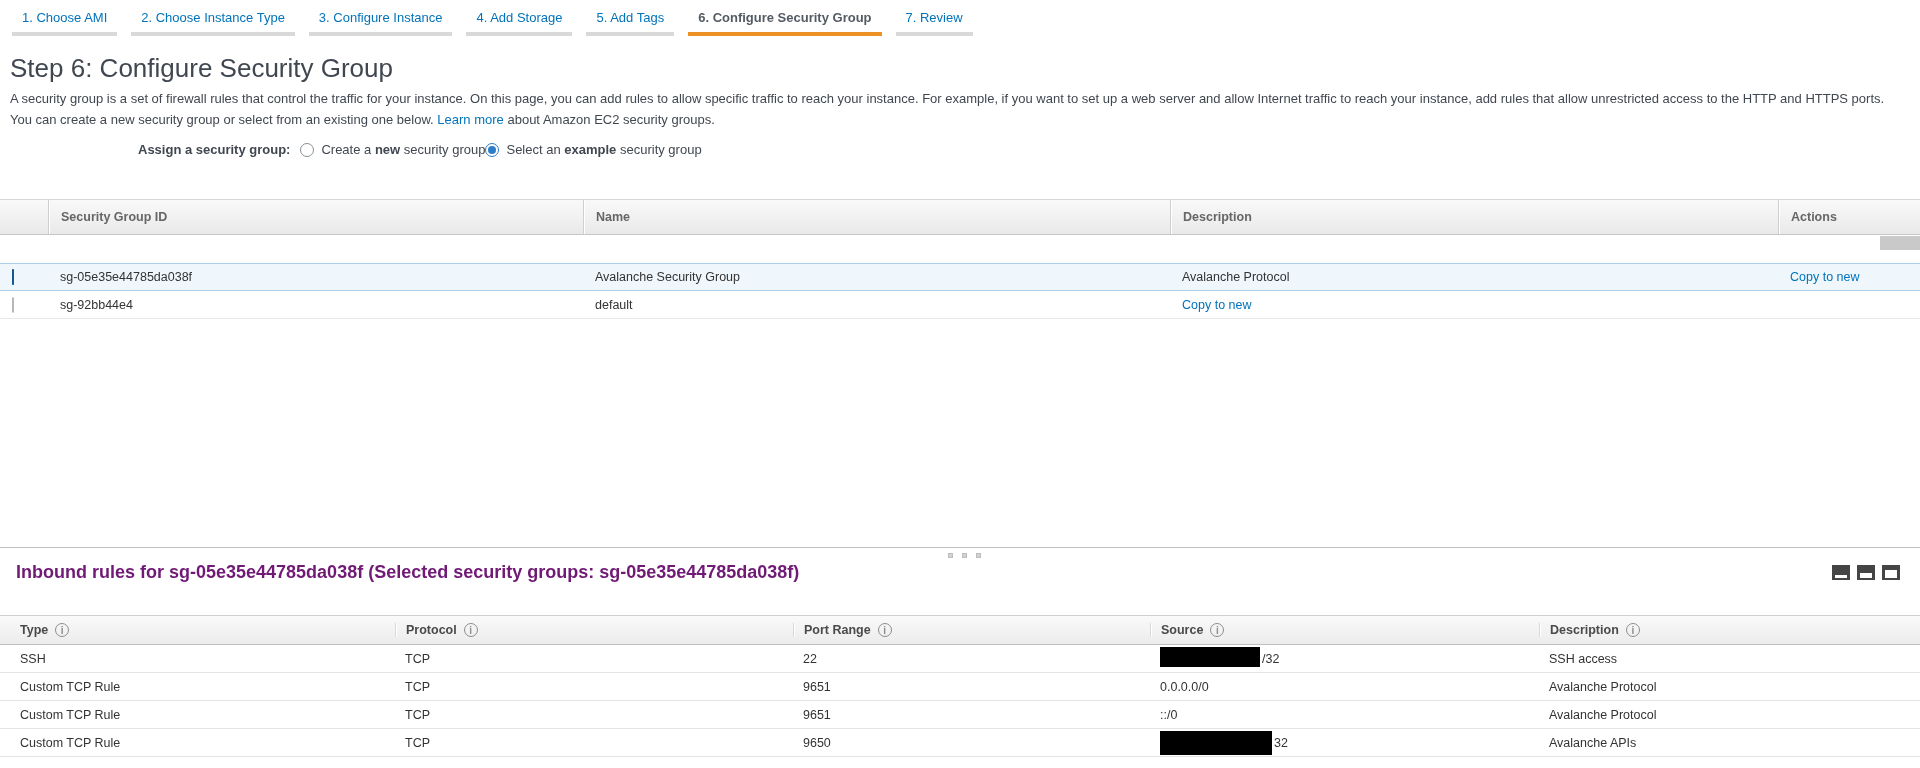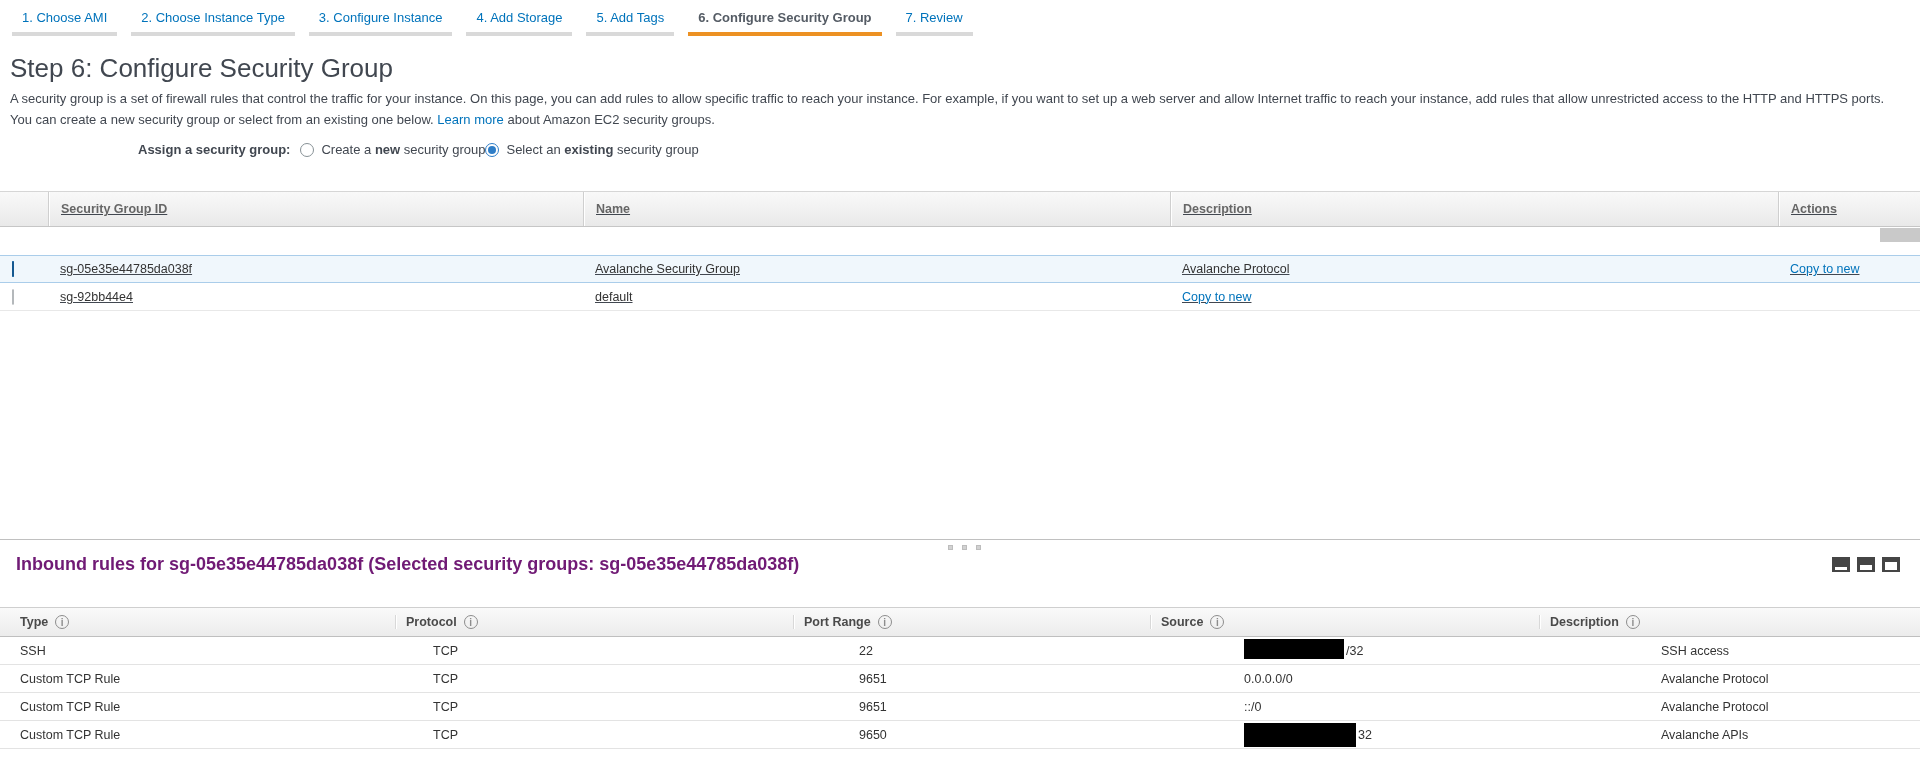--- a/index.html
+++ b/index.html
@@ -19,21 +19,21 @@
   
   .assign-row { display: flex; margin: 8px 0 0 138px; }
   .assign-label { font-weight: bold; margin-right: 10px; line-height: 23px; }
   .radio-options { display: flex; }
   .radio-line { display: flex; align-items: center; gap: 7px; height: 23px; cursor: pointer; }
   .radio { width: 14px; height: 14px; border: 1px solid #879196; border-radius: 50%; background: #fff; position: relative; flex: 0 0 auto; }
   .radio.checked { border-color: #2e7dc7; }
   .radio.checked::after { content: ''; position: absolute; left: 2px; top: 2px; width: 8px; height: 8px; border-radius: 50%; background: #2e7dc7; }
 
   
-  .sg-table { margin-top: 30px; position: relative; text-decoration: underline; }
+  .sg-table { margin-top: 38px; position: relative; }
   .sg-header { height: 36px; display: flex; align-items: stretch;
     background: linear-gradient(#f9f9f9, #e9e9e9);
     border-top: 1px solid #d6d6d6; border-bottom: 1px solid #c6c6c6;
     font-weight: bold; color: #666; font-size: 12.5px; }
   .sg-header .hcell { display: flex; align-items: center; padding-left: 12px; }
   .sg-header .hcell + .hcell { border-left: 1px solid #cfcfcf; box-shadow: inset 1px 0 0 #fff; }
   .col-check { width: 48px; }
   .col-id { width: 535px; }
   .col-name { width: 587px; }
   .col-desc { width: 608px; }
@@ -70,21 +70,21 @@
     font-weight: bold; color: #4a4a4a; font-size: 12.5px; }
   .rules-header .hcell { display: flex; align-items: center; gap: 7px; padding-left: 10px; }
   .rules-header .hcell:first-child { padding-left: 20px; }
   .rules-header .hcell + .hcell { border-left: 1px solid #d8d8d8; box-shadow: inset 1px 0 0 #fff; }
   .rcol-type { width: 395px; }
   .rcol-proto { width: 398px; }
   .rcol-port { width: 357px; }
   .rcol-source { width: 389px; }
   .rcol-descr { flex: 1; }
   .info-icon { width: 14px; height: 14px; border: 1px solid #8d8d8d; border-radius: 50%; font-size: 10px; font-weight: bold; line-height: 13px; text-align: center; color: #8d8d8d; display: inline-block; cursor: pointer; }
-  .rule-row { height: 28px; display: flex; align-items: center; border-bottom: 1px solid #e3e3e3; font-size: 12.5px; color: #333; gap: 28px; }
+  .rule-row { height: 28px; display: flex; align-items: center; border-bottom: 1px solid #e3e3e3; font-size: 12.5px; color: #333; }
   .rule-row .cell { display: flex; align-items: center; padding-left: 10px; overflow: hidden; white-space: nowrap; }
   .rule-row .cell:first-child { padding-left: 20px; }
   .redaction { background: #000; height: 24px; flex: 0 0 auto; margin-right: 2px; }
   .redaction.w1 { width: 100px; position: relative; top: -4px; }
   .redaction.w2 { width: 112px; }
 </style>
 </head>
 <body>
 
 <div class="tabbar">
@@ -104,21 +104,21 @@
 
 <div class="assign-row">
   <span class="assign-label">Assign a security group:</span>
   <div class="radio-options">
     <div class="radio-line">
       <span class="radio"></span>
       <span><span>Create a </span><b>new</b><span> security group</span></span>
     </div>
     <div class="radio-line">
       <span class="radio checked"></span>
-      <span><span>Select an </span><b>existing</b><span> security group</span></span>
+      <span><span>Select an </span><b>example</b><span> security group</span></span>
     </div>
   </div>
 </div>
 
 <div class="sg-table">
   <div class="sg-header">
     <div class="hcell col-check"></div>
     <div class="hcell col-id">Security Group ID</div>
     <div class="hcell col-name">Name</div>
     <div class="hcell col-desc">Description</div>

